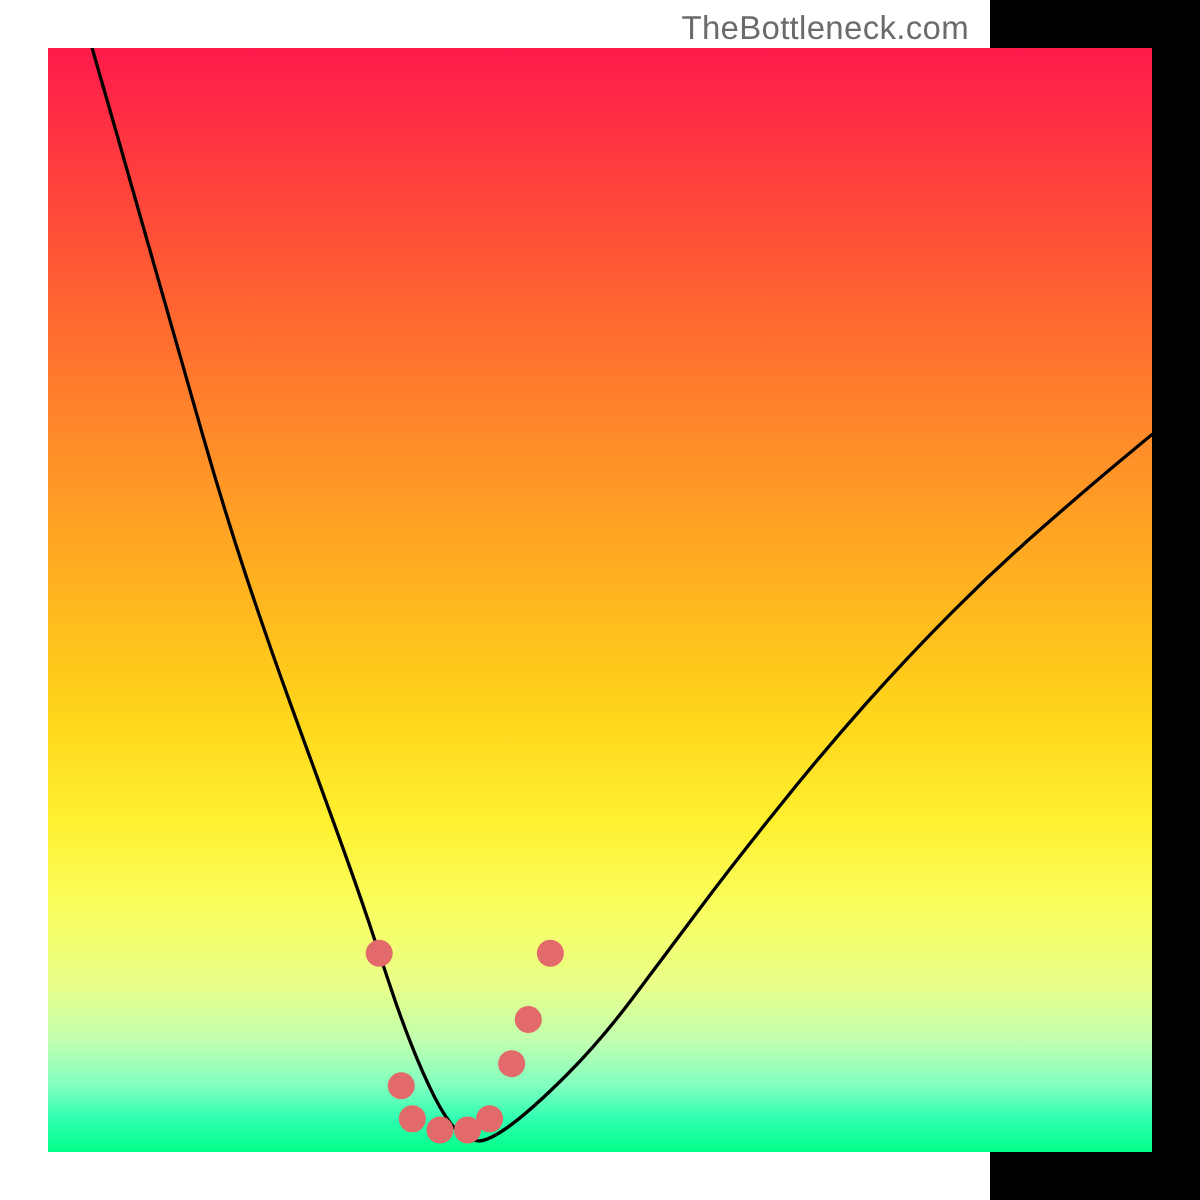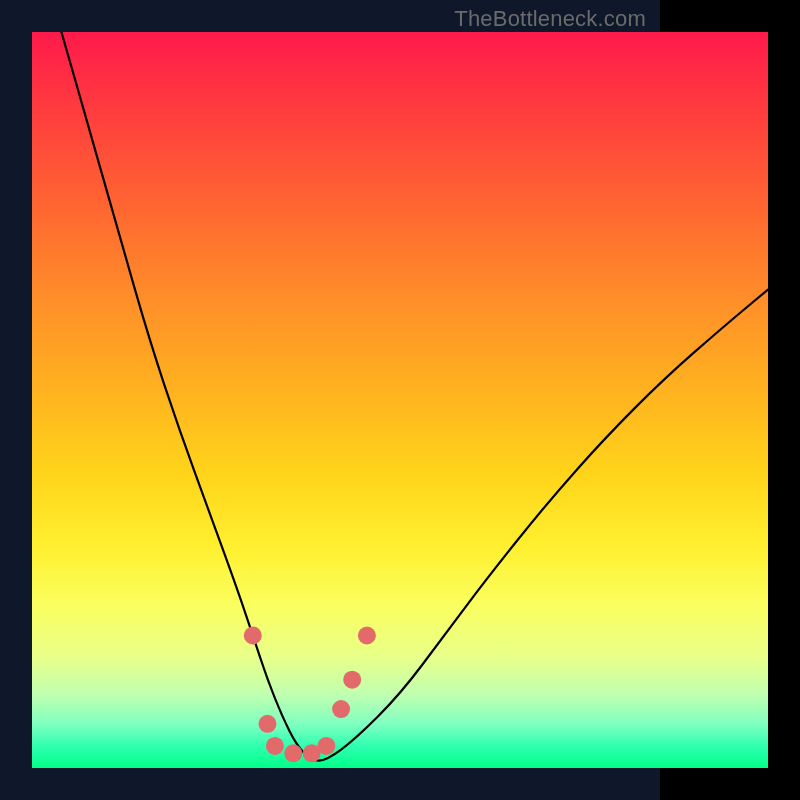--- a/index.html
+++ b/index.html
@@ -10,21 +10,21 @@
     background: #000;
     overflow: hidden;
     font-family: Arial, sans-serif;
   }
   .frame {
     position: absolute;
     top: 0;
     left: 0;
     width: 660px;
     height: 800px;
-    background: #0f172a;
+    background: #ffffff;
   }
   .plot-area {
     position: absolute;
     top: 32px;
     left: 32px;
     width: 736px;
     height: 736px;
     overflow: hidden;
   }
   .gradient-bg {

